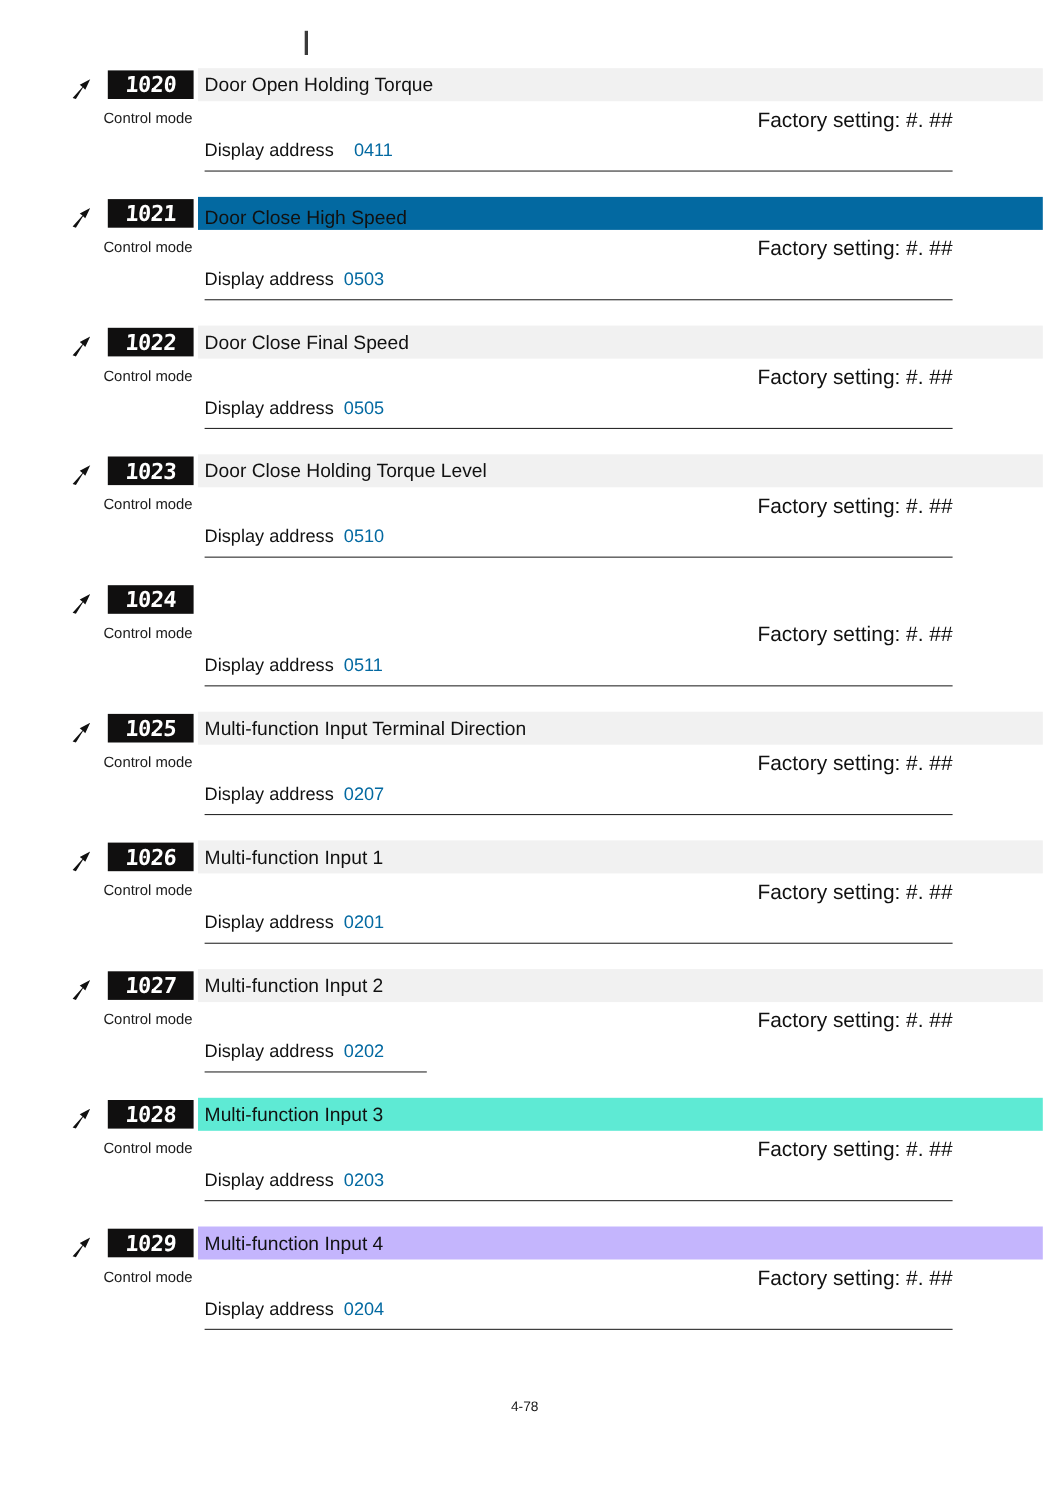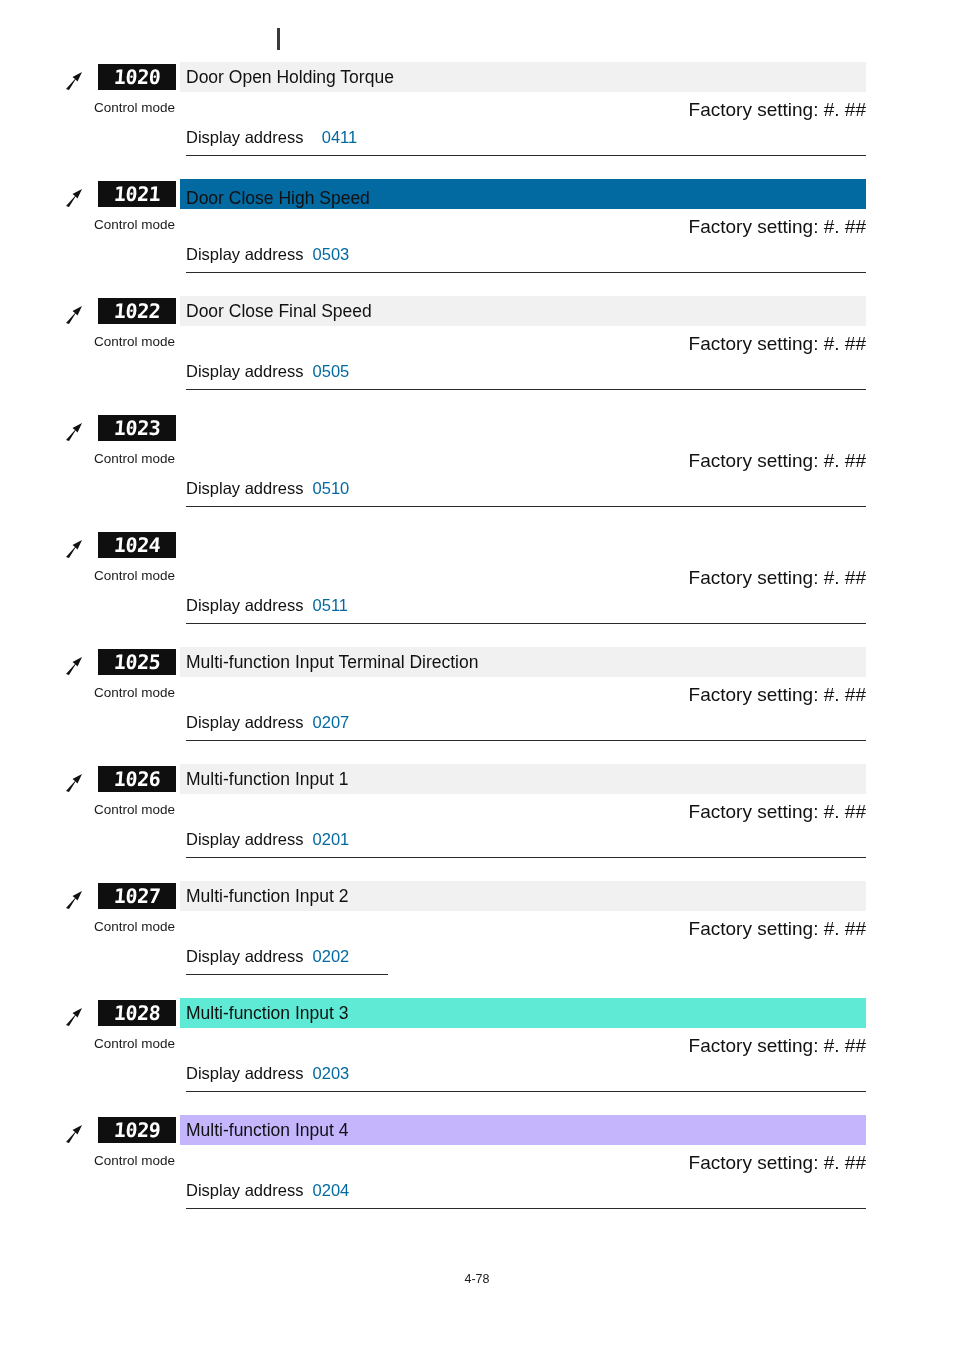--- a/index.html
+++ b/index.html
@@ -88,21 +88,21 @@
     text-align: center;
     margin-left: -3px;
     margin-right: -3px;
   }
 
   
   .title-band {
     position: absolute;
     left: 180px;
     top: 0px;
-    width: 686px;
+    width: 768px;
     height: 30px;
     background: #f1f1f1;
     display: flex;
     align-items: center;
   }
   .title-text {
     font-size: 17.5px;
     color: #111111;
     padding-left: 6px;
     white-space: nowrap;
@@ -246,20 +246,23 @@
         </div>
         <div class="led-badge">
           <div class="led-digits">
             <span class="led-ch">1</span>
             <span class="led-ch">0</span>
             <span class="led-ch dot">.</span>
             <span class="led-ch">2</span>
             <span class="led-ch">3</span>
           </div>
         </div>
+        <div class="title-band" style="background: rgb(241, 241, 241);">
+          <span class="title-text">Door Close Holding Torque Level</span>
+        </div>
         <div class="control-mode">Control mode</div>
         <div class="factory-setting">Factory setting: #. ##</div>
         <div class="addr-row"><span class="addr-label">Display address</span><span class="addr-label">&nbsp;&nbsp;</span><span class="addr-value">0510</span><div class="addr-line" style="width: 680px; border-top-color: rgb(43, 43, 43);"></div></div>
       </div>
       <div class="param-block">
         <div class="marker">
           <svg width="28" height="26" viewBox="0 0 28 26" aria-hidden="true">
             <path d="M4 21 L13 11 L10.5 9 L20 4 L15.5 13.5 L13.5 11.5 L7 22 Z" fill="#111111"></path>
           </svg>
         </div>

